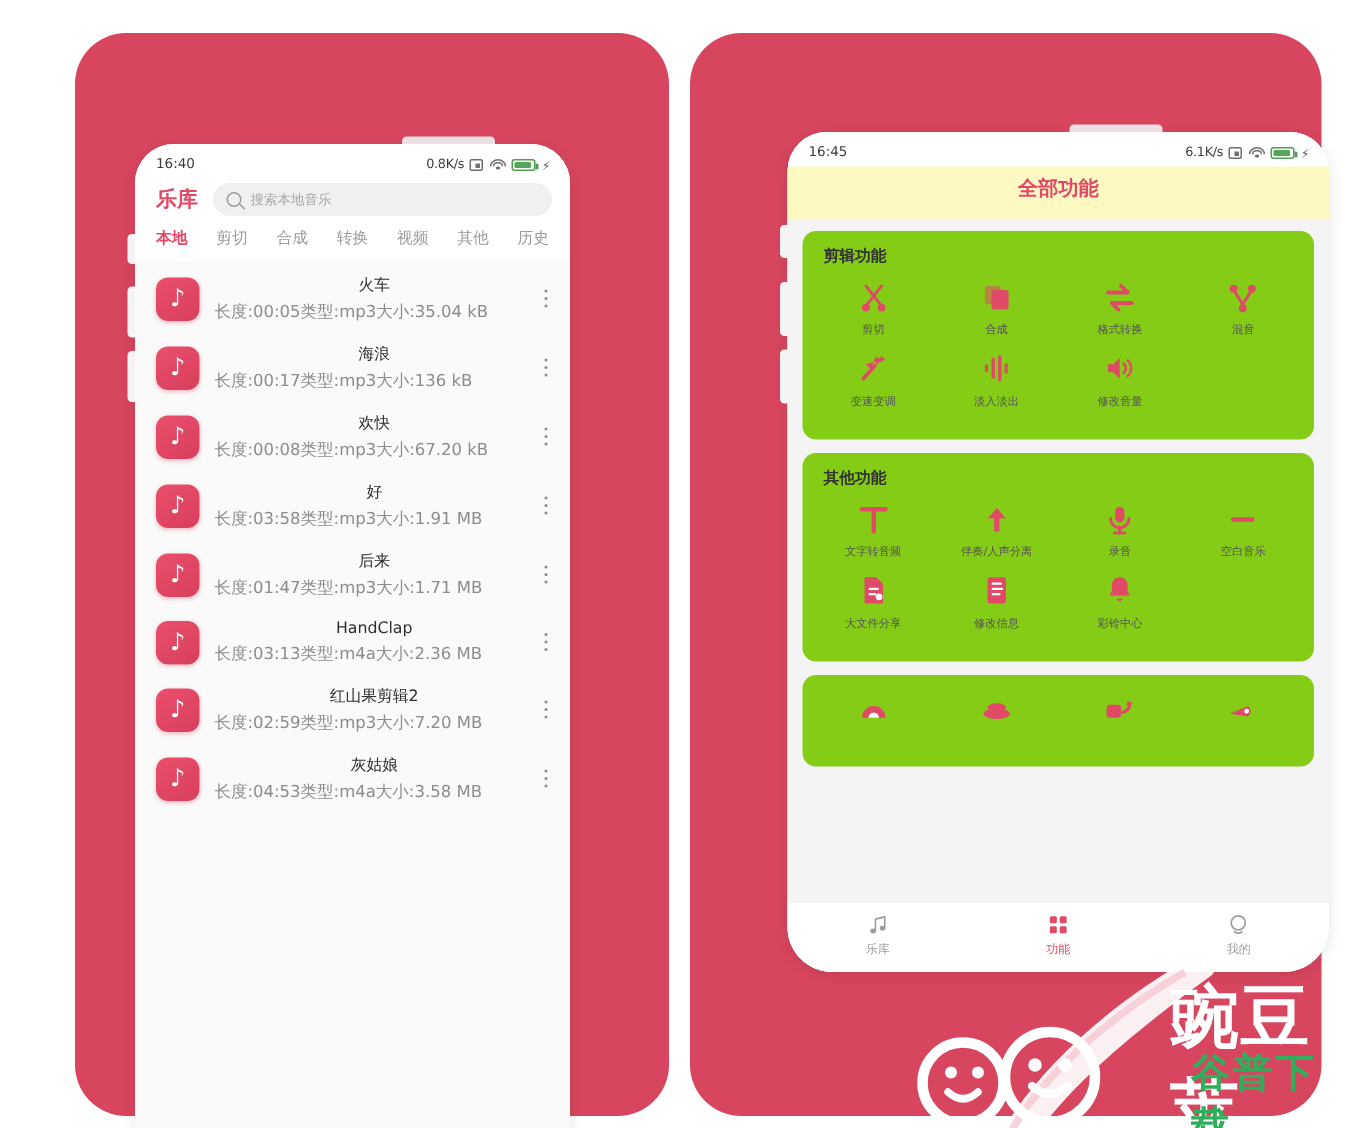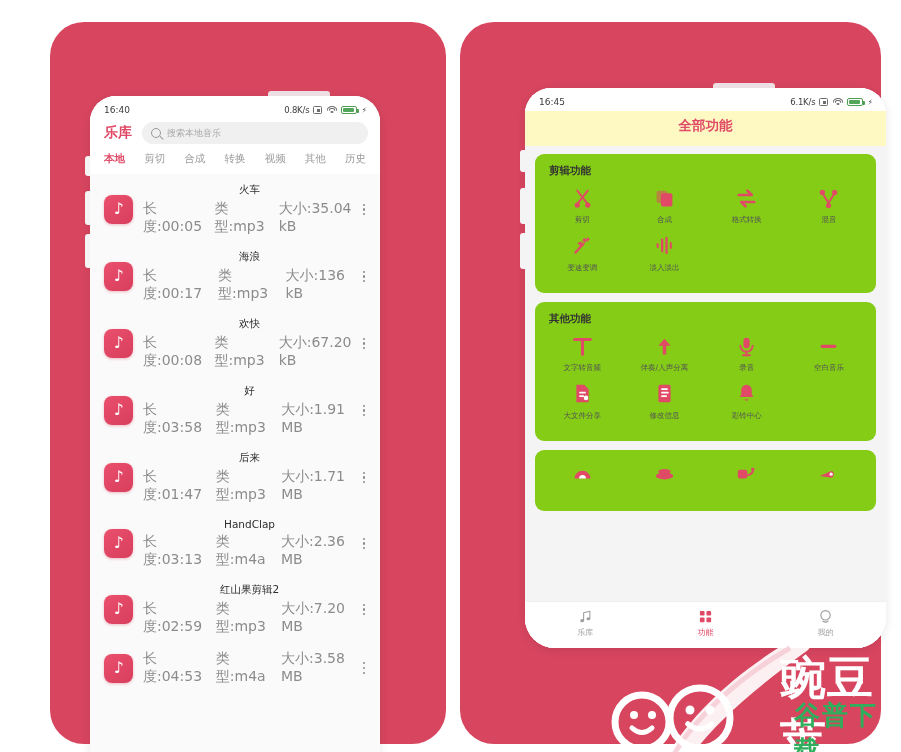--- a/index.html
+++ b/index.html
@@ -141,21 +141,21 @@
   }
   .track-art {
     width:29px; height:29px; border-radius:8px; flex:none;
     background: linear-gradient(145deg,#ea4f6c,#d83f5d);
     display:flex; align-items:center; justify-content:center;
     box-shadow: 0 1px 3px rgba(216,69,95,0.35);
   }
   .note { color:#fff; font-size:16px; line-height:1; margin-top:-1px;}
   .track-info { flex:1; margin-left:10px; min-width:0;}
   .track-name { font-size:10.5px; color:#2e2e2e; margin-bottom:3px;text-align:center;}
-  .track-meta { display:flex; gap:12px; font-size:14px; color:#8c8c8c;}
+  .track-meta { display:flex; font-size:11px; color:#8c8c8c;}
   .dots-v {
     width:12px; display:flex; flex-direction:column; align-items:center; gap:2.5px;
     flex:none; padding-left:4px;
   }
   .dots-v i { width:2.2px; height:2.2px; background:#8a8a8a; border-radius:50%; display:block;}
 
   
   .bottom-nav {
     background:#fff; display:flex; align-items:flex-start;
     padding: 7px 0 10px 0;
@@ -376,20 +376,21 @@
               <i></i>
               <i></i>
               <i></i>
             </div>
           </div>
           <div class="track">
             <div class="track-art">
               <span class="note">♪</span>
             </div>
      <div class="track-info">
+       <div class="track-name">灰姑娘</div>
        <div class="track-meta">
          <span>长度:04:53</span>
                 <span>类型:m4a</span>
                 <span>大小:3.58 MB</span>
        </div>
      </div>
      <div class="dots-v">
               <i></i>
               <i></i>
               <i></i>
@@ -520,20 +521,30 @@
               <div class="fn-item">
                 <span class="fn-ic">
                   <svg width="21" height="21" viewBox="0 0 24 24" fill="none">
                     <rect x="3" y="9" width="2.4" height="6" rx="1.2" fill="#e04a66"></rect>
                 <rect x="8" y="4" width="2.6" height="16" rx="1.3" fill="#e04a66"></rect>
                 <rect x="13" y="2" width="2.6" height="20" rx="1.3" fill="#e04a66"></rect>
                 <rect x="18" y="8" width="2.4" height="8" rx="1.2" fill="#e04a66"></rect>
                   </svg>
                 </span>
                       <span class="fn-label">淡入淡出</span>
+              </div>
+              <div class="fn-item">
+                <span class="fn-ic">
+                  <svg width="21" height="21" viewBox="0 0 24 24" fill="none">
+                    <path d="M3 9 h4 L12 4 v16 L7 15 H3z" fill="#e04a66"></path>
+                <path d="M15 8.5 a4.5 4.5 0 0 1 0 7" stroke="#e04a66" stroke-width="2" stroke-linecap="round"></path>
+                <path d="M18 6 a8 8 0 0 1 0 12" stroke="#e04a66" stroke-width="1.8" stroke-linecap="round"></path>
+                  </svg>
+                </span>
+                      <span class="fn-label">修改音量</span>
               </div>
             </div>
           </div>
           <div class="fn-card">
             <h4>其他功能</h4>
             <div class="fn-grid">
               <div class="fn-item">
                 <span class="fn-ic">
                   <svg width="21" height="21" viewBox="0 0 24 24" fill="none">
                     <path d="M3 4 H21" stroke="#e04a66" stroke-width="3.4" stroke-linecap="round"></path>

